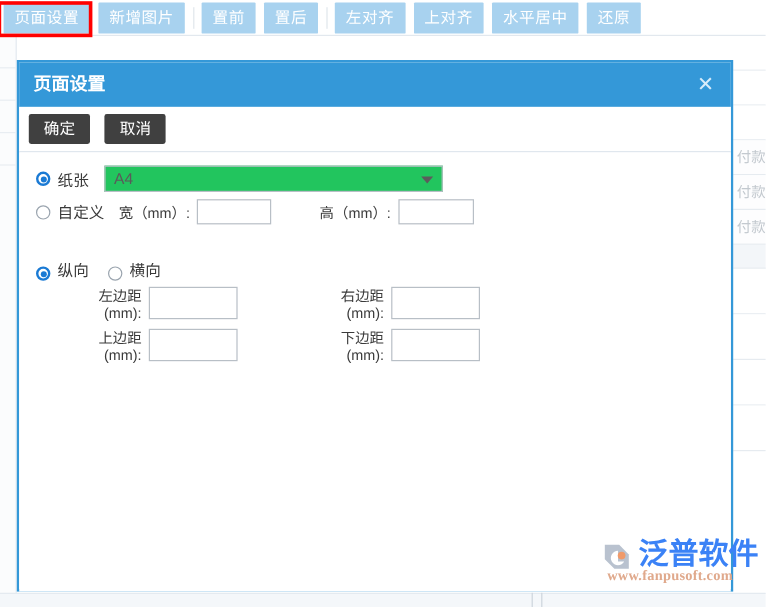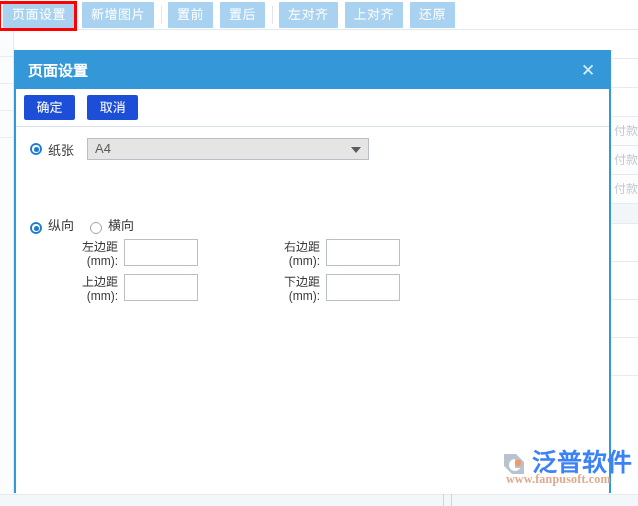--- a/index.html
+++ b/index.html
@@ -163,21 +163,21 @@
     border-bottom: 1px solid #d9e2ea;
     box-sizing: border-box;
     padding: 6px 0 0 8px;
   }
   .dlg-btn {
     display: inline-block;
     height: 25px;
     line-height: 25px;
     min-width: 51px;
     padding: 0 7px;
-    background: #1d4ed8;
+    background: #404040;
     color: #ffffff;
     font-size: 13px;
     text-align: center;
     border: none;
     border-radius: 2px;
     margin-right: 9px;
     box-sizing: border-box;
     cursor: pointer;
     user-select: none;
   }
@@ -252,21 +252,21 @@
     white-space: nowrap;
     user-select: none;
   }
 
   .sel-wrap {
     position: relative;
     width: 282px;
     height: 22px;
     margin-left: 13px;
     border: 1px solid #b8bfc6;
-    background: #e5e5e5;
+    background: #22c55e;
     box-sizing: border-box;
     cursor: pointer;
   }
   .sel-value {
     position: absolute;
     left: 7px;
     top: 0;
     line-height: 20px;
     font-size: 13px;
     color: #5a5a5a;
@@ -434,20 +434,21 @@
 
 <div class="toolbar">
   <div class="tb-btn first">页面设置</div>
   <div class="tb-btn">新增图片</div>
   <div class="tb-sep"></div>
   <div class="tb-btn">置前</div>
   <div class="tb-btn">置后</div>
   <div class="tb-sep"></div>
   <div class="tb-btn">左对齐</div>
   <div class="tb-btn">上对齐</div>
+  <div class="tb-btn">水平居中</div>
   <div class="tb-btn">还原</div>
 </div>
 
 <div class="annot-box"></div>
 
 <div class="dialog">
 
   <div class="dlg-title">
     <span>页面设置</span>
     <span class="dlg-close">✕</span>
@@ -462,20 +463,29 @@
 
     <div class="row-paper">
       <span class="radio checked"></span>
       <span class="radio-label">纸张</span>
       <div class="sel-wrap">
         <span class="sel-value">A4</span>
         <span class="sel-arrow"></span>
       </div>
     </div>
 
+    <div class="row-custom">
+      <span class="radio"></span>
+      <span class="radio-label">自定义</span>
+      <span class="field-label">宽（mm）:</span>
+      <input class="txt" type="text" value="" style="">
+      <span class="gap"></span>
+      <span class="field-label">高（mm）:</span>
+      <input class="txt wide" type="text" value="" style="">
+    </div>
 
     <div class="row-orient">
       <span class="radio checked"></span>
       <span class="radio-label">纵向</span>
       <span class="radio"></span>
       <span class="radio-label">横向</span>
     </div>
 
     <div class="margins">
       <div class="mg-row">

